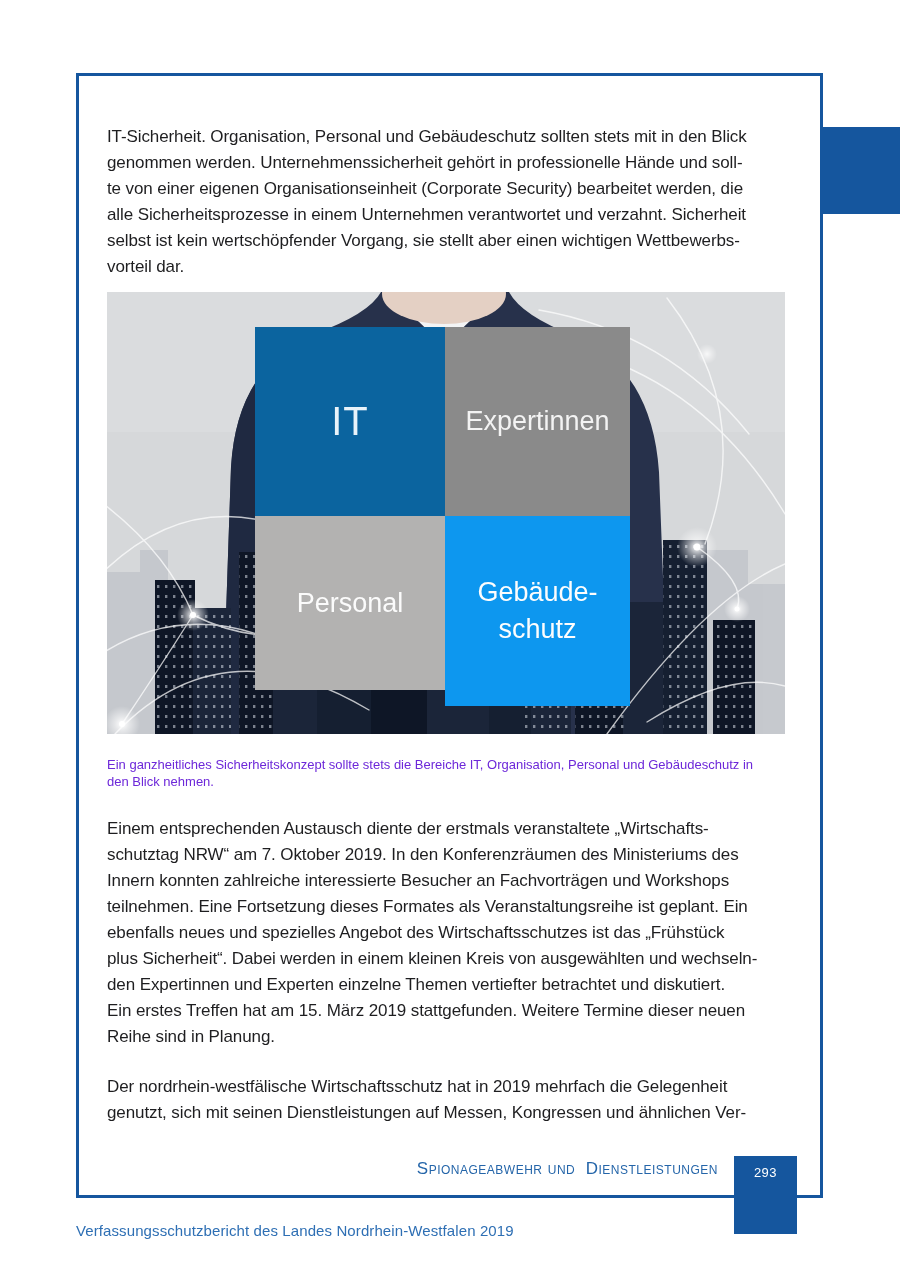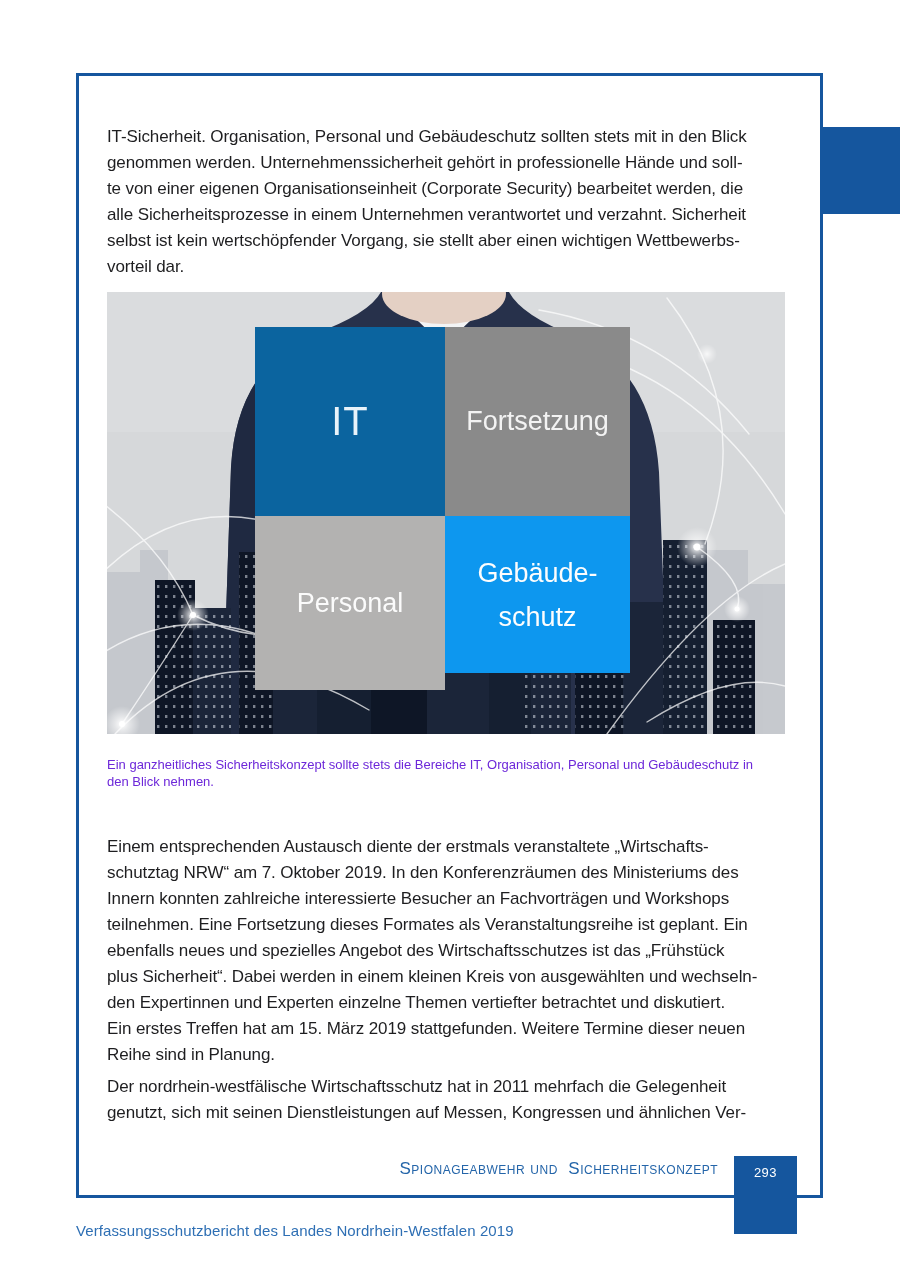--- a/index.html
+++ b/index.html
@@ -6,35 +6,35 @@
   .stage{position:relative;width:900px;height:1276px;background:#ffffff;overflow:hidden;
          font-family:"Liberation Sans",sans-serif;}
   
   .page-border{position:absolute;left:76px;top:73px;width:747px;height:1125px;
                box-sizing:border-box;border:3px solid #15569e;background:transparent;}
   .side-tab{position:absolute;left:823px;top:127px;width:77px;height:87px;background:#15569e;}
   
   .para{position:absolute;left:107px;color:#1e1e20;font-size:17px;line-height:26px;
         letter-spacing:-0.1px;white-space:pre;}
   .para-1{top:124px;}
-  .para-2{top:834px;}
+  .para-2{top:816px;}
   .para-3{top:1074px;}
   
   .figure{position:absolute;left:107px;top:292px;width:678px;height:442px;overflow:hidden;}
   .figure svg{display:block;}
   .quad{position:absolute;display:flex;align-items:center;justify-content:center;
         text-align:center;color:#f5f8fa;}
   .quad-it{left:148px;top:35px;width:190px;height:189px;background:#0b649f;
            font-size:40px;letter-spacing:1px;color:#e9f3fa;}
   .quad-org{left:338px;top:35px;width:185px;height:189px;background:#8a8a8a;
             font-size:27px;color:#f3f3f3;}
   .quad-personal{left:148px;top:224px;width:190px;height:174px;background:#b3b2b1;
                  font-size:27px;color:#fbfbfb;}
-  .quad-geb{left:338px;top:224px;width:185px;height:157px;background:#0d97ef;
-            font-size:27px;color:#fdfdfd;line-height:44px;white-space:pre-line;}
+  .quad-geb{left:338px;top:224px;width:185px;height:190px;background:#0d97ef;
+            font-size:27px;color:#fdfdfd;line-height:37px;white-space:pre-line;}
   .caption{position:absolute;left:107px;top:757px;width:700px;color:#6d28d9;
            font-size:13px;line-height:16.5px;white-space:pre-line;}
   
   .chapter-title{position:absolute;left:300px;top:1159px;width:418px;text-align:right;
                  color:#2465a9;font-size:17px;font-variant:small-caps;letter-spacing:0.5px;
                  white-space:pre;}
   .page-num-box{position:absolute;left:734px;top:1156px;width:63px;height:78px;
                 background:#15569e;text-align:center;}
   .page-num{display:block;margin-top:9px;color:#ffffff;font-size:13px;letter-spacing:0.5px;}
   .report-footnote{position:absolute;left:76px;top:1222px;color:#2e6fb4;font-size:15px;
@@ -137,43 +137,43 @@
           <circle cx="15" cy="432" r="3" fill="#fff"></circle>
         <circle cx="590" cy="255" r="20" fill="url(#glow)"></circle>
           <circle cx="590" cy="255" r="3.5" fill="#fff"></circle>
         <circle cx="630" cy="317" r="13" fill="url(#glow)"></circle>
           <circle cx="630" cy="317" r="2.5" fill="#fff"></circle>
         <circle cx="600" cy="62" r="10" fill="url(#glow)" opacity="0.8"></circle>
         <circle cx="160" cy="252" r="9" fill="url(#glow)" opacity="0.7"></circle>
       </g>
     </svg>
     <div class="quad quad-it">IT</div>
-    <div class="quad quad-org">Fortsetzung</div>
+    <div class="quad quad-org">Expertinnen</div>
     <div class="quad quad-personal">Personal</div>
     <div class="quad quad-geb">Gebäude-
 schutz</div>
   </div>
 
   <div class="caption">Ein ganzheitliches Sicherheitskonzept sollte stets die Bereiche IT, Organisation, Personal und Gebäudeschutz in
 den Blick nehmen.</div>
 
   <div class="para para-2">Einem entsprechenden Austausch diente der erstmals veranstaltete „Wirtschafts-
 schutztag NRW“ am 7. Oktober 2019. In den Konferenzräumen des Ministeriums des
 Innern konnten zahlreiche interessierte Besucher an Fachvorträgen und Workshops
 teilnehmen. Eine Fortsetzung dieses Formates als Veranstaltungsreihe ist geplant. Ein
 ebenfalls neues und spezielles Angebot des Wirtschaftsschutzes ist das „Frühstück
 plus Sicherheit“. Dabei werden in einem kleinen Kreis von ausgewählten und wechseln-
 den Expertinnen und Experten einzelne Themen vertiefter betrachtet und diskutiert.
 Ein erstes Treffen hat am 15. März 2019 stattgefunden. Weitere Termine dieser neuen
 Reihe sind in Planung.</div>
 
-  <div class="para para-3">Der nordrhein-westfälische Wirtschaftsschutz hat in 2011 mehrfach die Gelegenheit
+  <div class="para para-3">Der nordrhein-westfälische Wirtschaftsschutz hat in 2019 mehrfach die Gelegenheit
 genutzt, sich mit seinen Dienstleistungen auf Messen, Kongressen und ähnlichen Ver-</div>
 
-  <div class="chapter-title">Spionageabwehr und  Sicherheitskonzept</div>
+  <div class="chapter-title">Spionageabwehr und  Dienstleistungen</div>
 
   <div class="page-num-box">
     <span class="page-num">293</span>
   </div>
 
   <div class="report-footnote">Verfassungsschutzbericht des Landes Nordrhein-Westfalen 2019</div>
 
 </div>
 
 </body></html>

